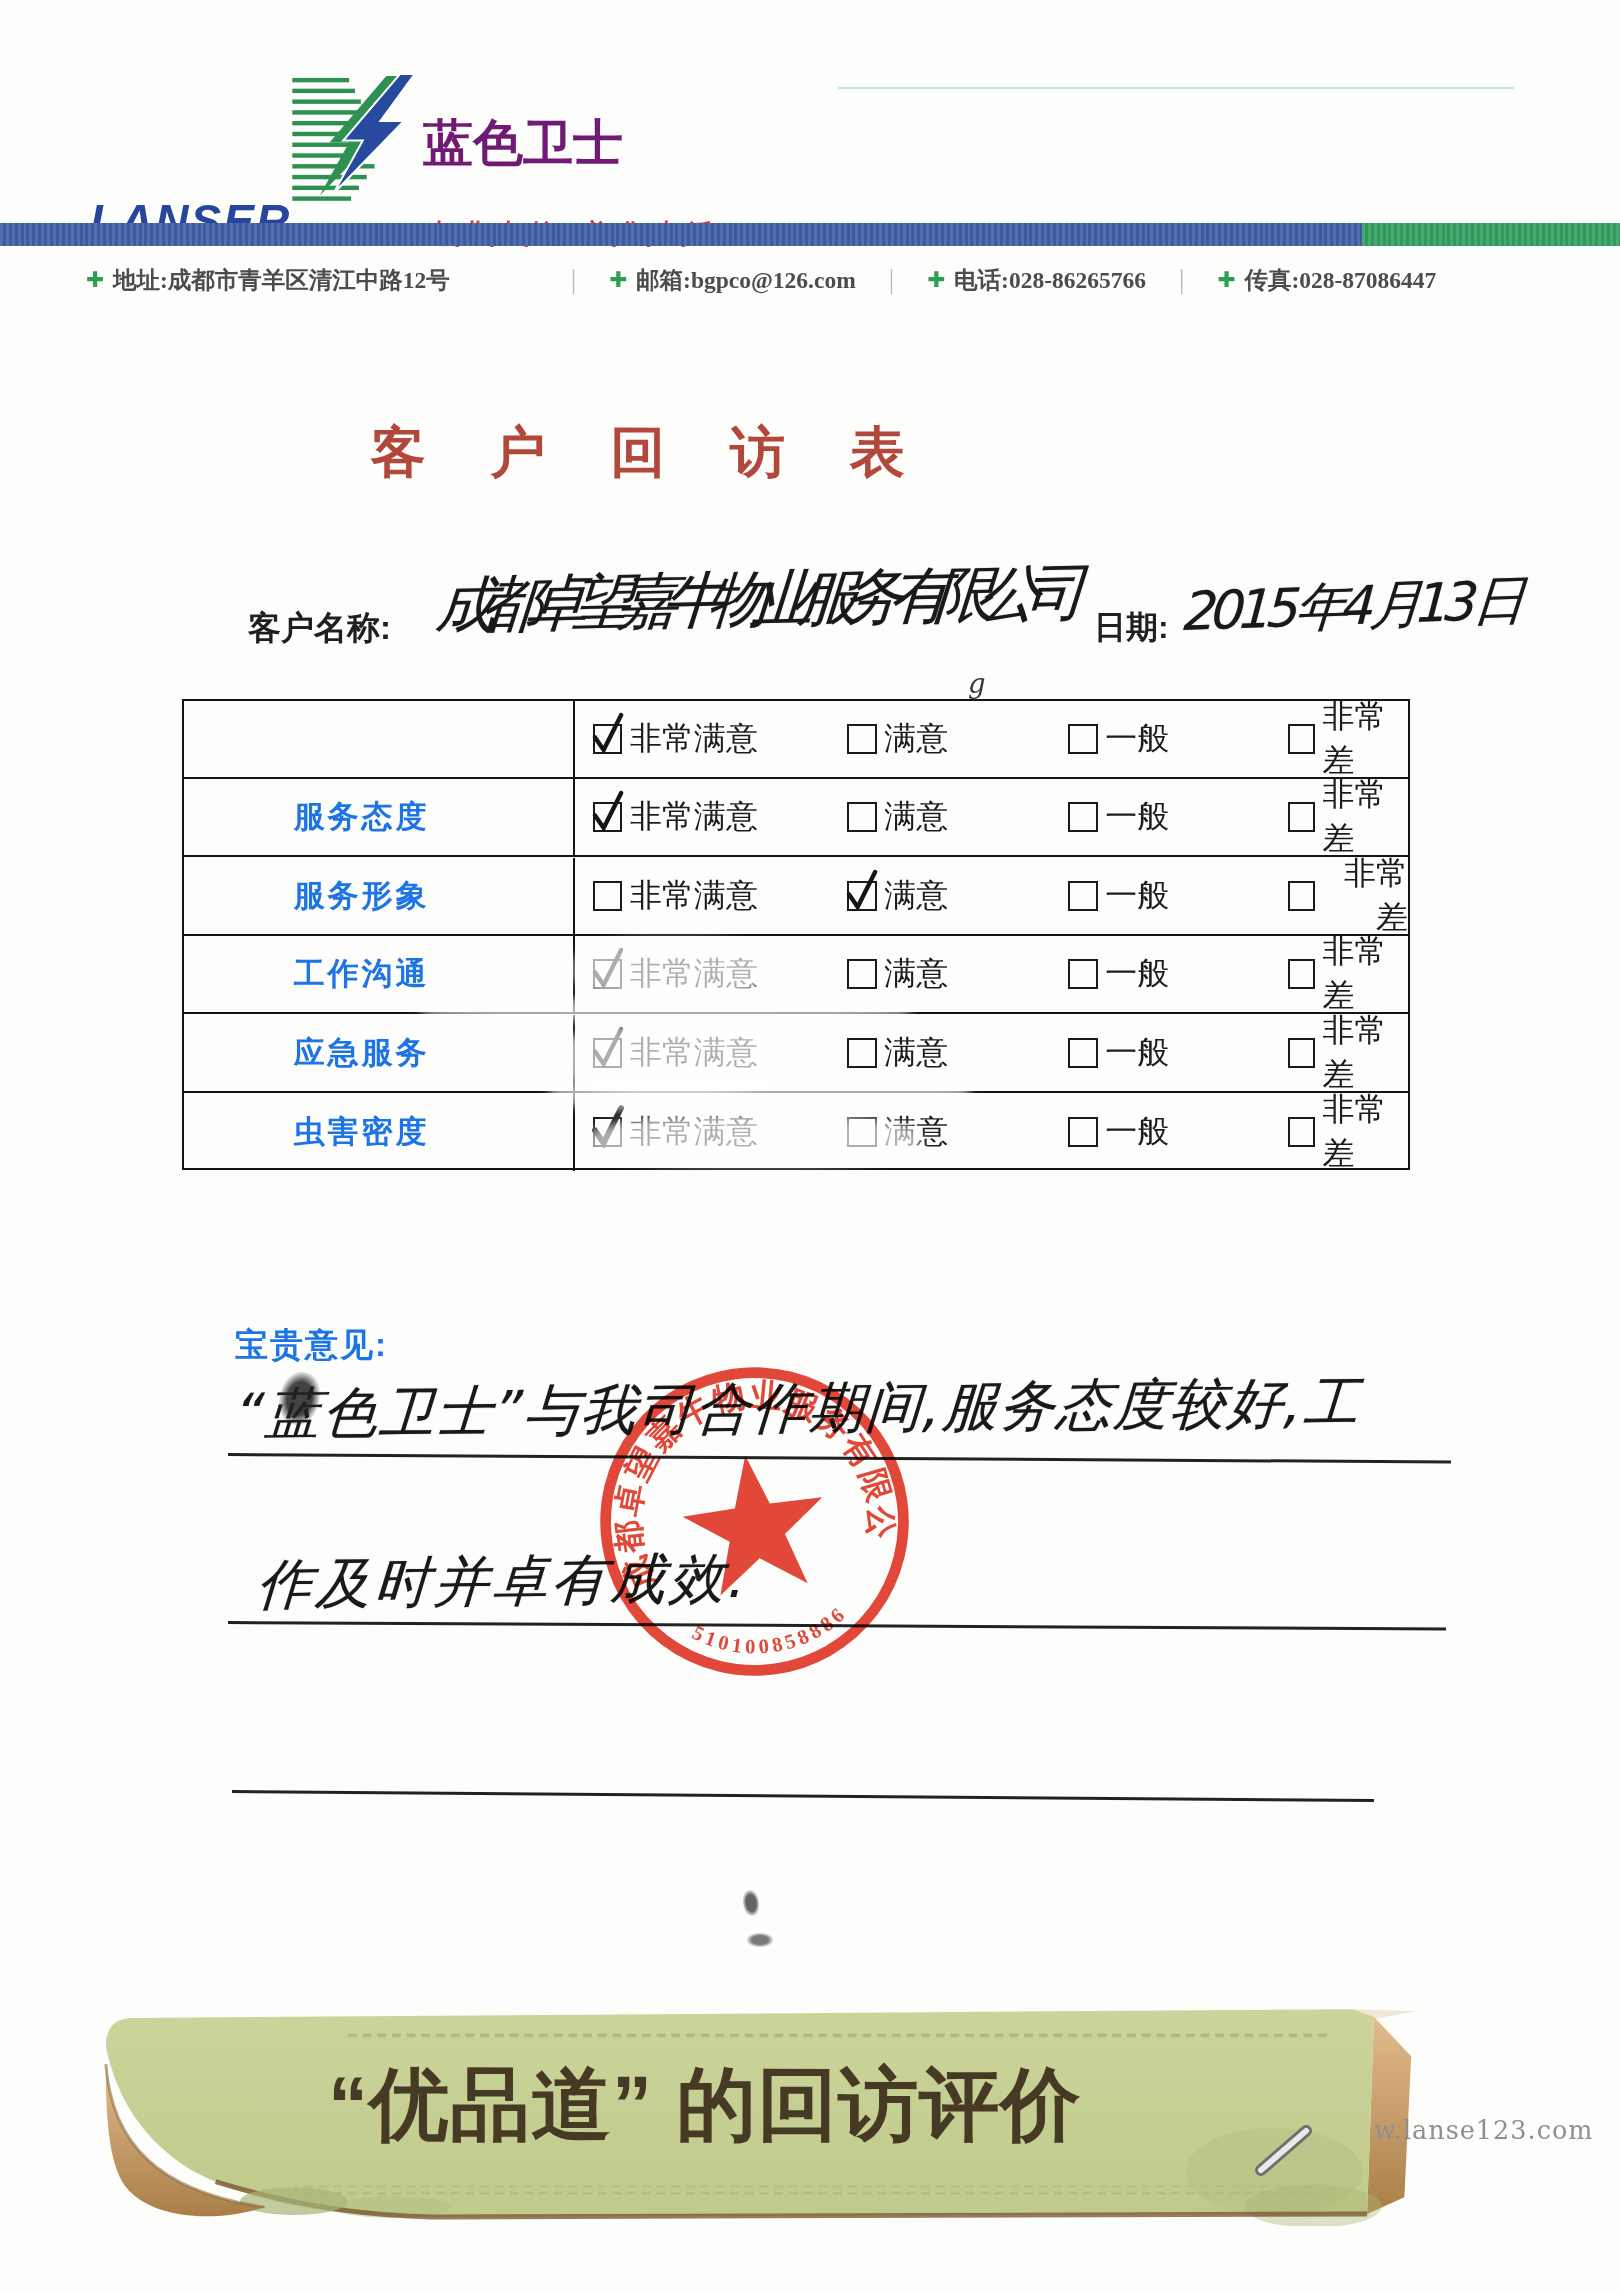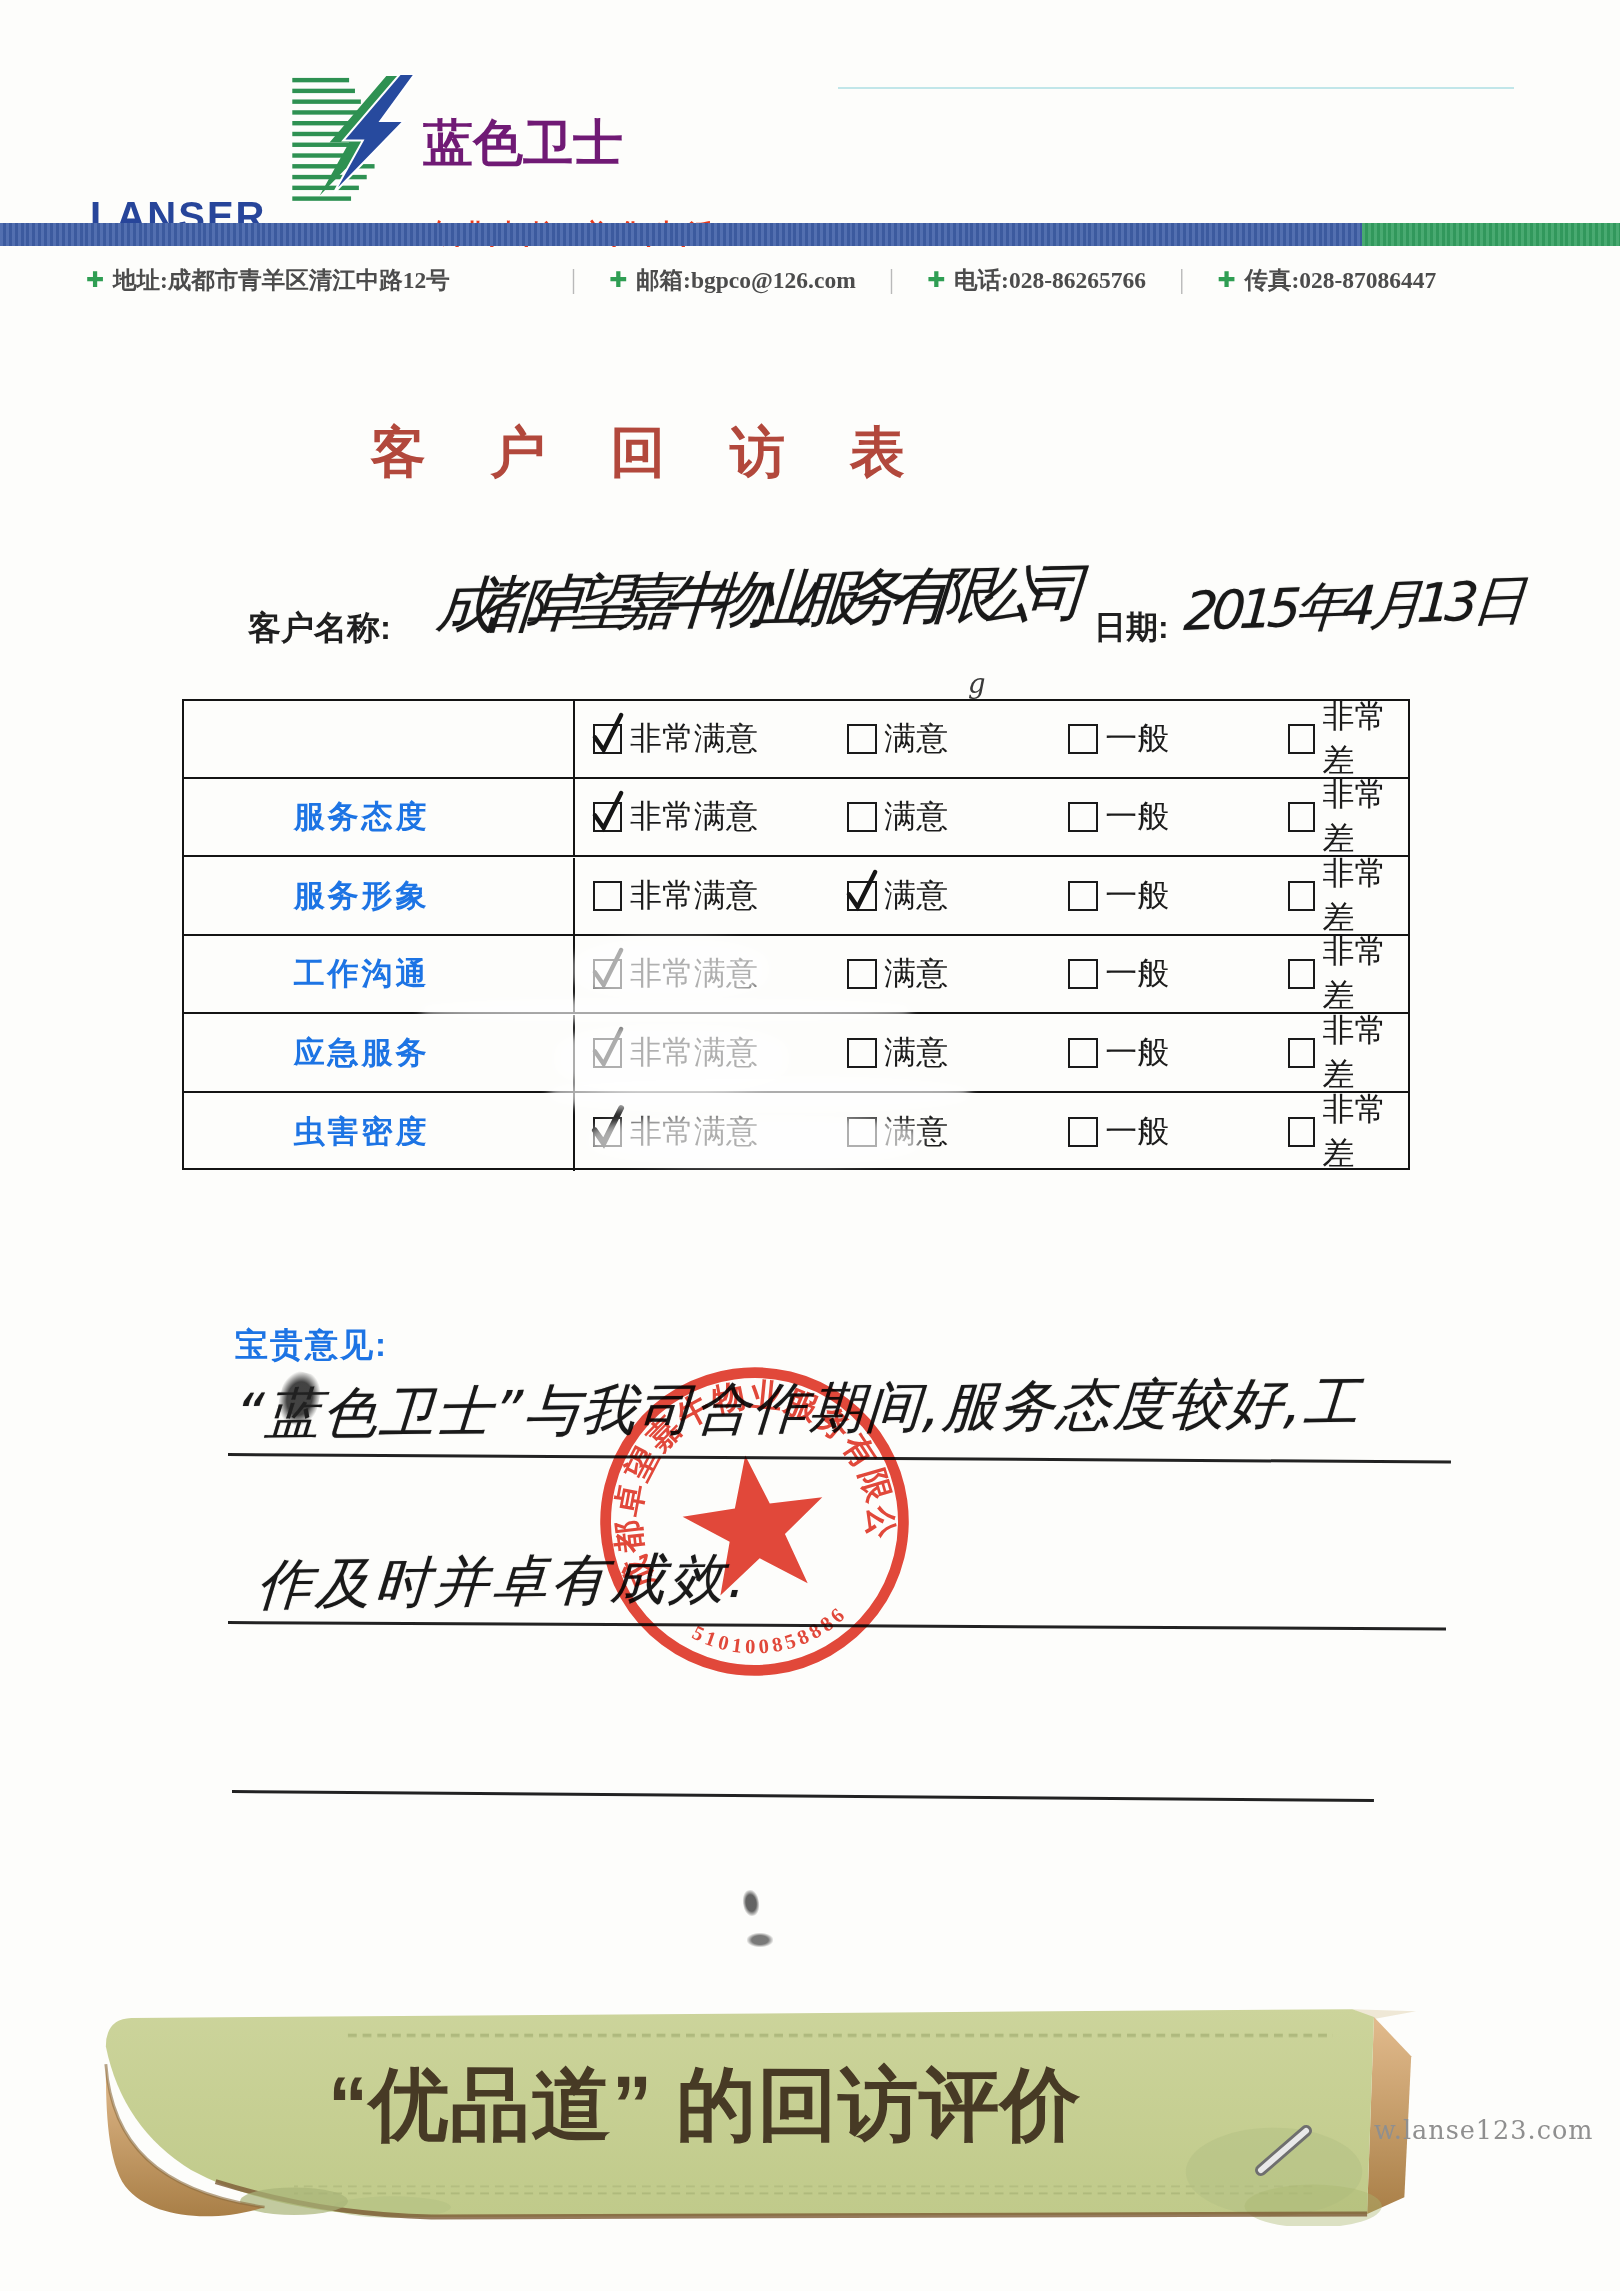--- a/index.html
+++ b/index.html
@@ -2,21 +2,21 @@
 <html><head>
 <meta charset="utf-8">
 <style>
   html,body{margin:0;padding:0;background:#e8e8e8;}
   #page{position:relative;width:1620px;height:2292px;background:#fdfdfb;overflow:hidden;
         font-family:"Liberation Sans","DejaVu Sans",sans-serif;}
   .abs{position:absolute;}
 
   
   .brand-en{left:90px;top:194px;font-family:"Liberation Sans",sans-serif;font-weight:bold;
-            font-size:40px;color:#27459a;letter-spacing:2px;}
+            font-style:italic;font-size:46px;color:#27459a;letter-spacing:2px;}
   .brand-cn{left:423px;top:110px;font-size:50px;font-weight:bold;color:#701a75;letter-spacing:0px;}
   .tagline{left:427px;top:216px;font-size:25.5px;font-weight:bold;color:#e8391c;letter-spacing:1px;}
   .colorbar{left:0;top:223px;width:1620px;height:22.5px;background:#3f5fa7;
             background-image:repeating-linear-gradient(90deg,rgba(255,255,255,.10) 0 2.9px,rgba(0,0,0,.05) 2.9px 5.9px);}
   .colorbar-green{left:1362px;top:223px;width:258px;height:22.5px;background:#34a061;
             background-image:repeating-linear-gradient(90deg,rgba(255,255,255,.10) 0 2.9px,rgba(0,0,0,.05) 2.9px 5.9px);}
   .contact{left:86px;top:259px;width:1500px;height:41px;display:flex;align-items:center;
            font-family:"Liberation Serif","DejaVu Serif",serif;font-weight:bold;
            font-size:23.5px;color:#4c4c4c;}
   .c-item{display:flex;align-items:center;white-space:nowrap;}
@@ -182,21 +182,21 @@
           <span class="cb"></span>
           <span class="olabel">一般</span>
           </div>
         <div class="opt" style="left:713px;">
           <span class="cb"></span>
           <span class="olabel">非常差</span>
           </div>
       </div>
     </div>
 
-    <div class="trow" style="top:157px;">
+    <div class="trow" style="top:157px;text-align:right;">
       <div class="tlabel">服务形象</div>
       <div class="topts">
         <div class="opt" style="left:17.6px;">
           <span class="cb"></span>
           <span class="olabel">非常满意</span>
           </div>
         <div class="opt checked" style="left:272px;">
           <span class="cb">
               <svg class="tick" width="35" height="45" viewBox="0 0 36 46">
                 <polyline points="4,28 13,41 31,5" fill="none" stroke="#151515" stroke-width="4.5" stroke-linecap="round"></polyline>

